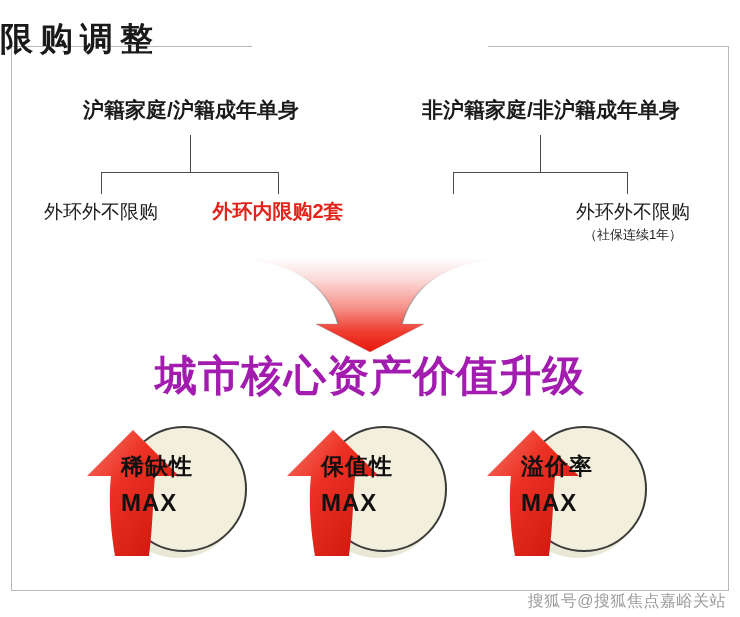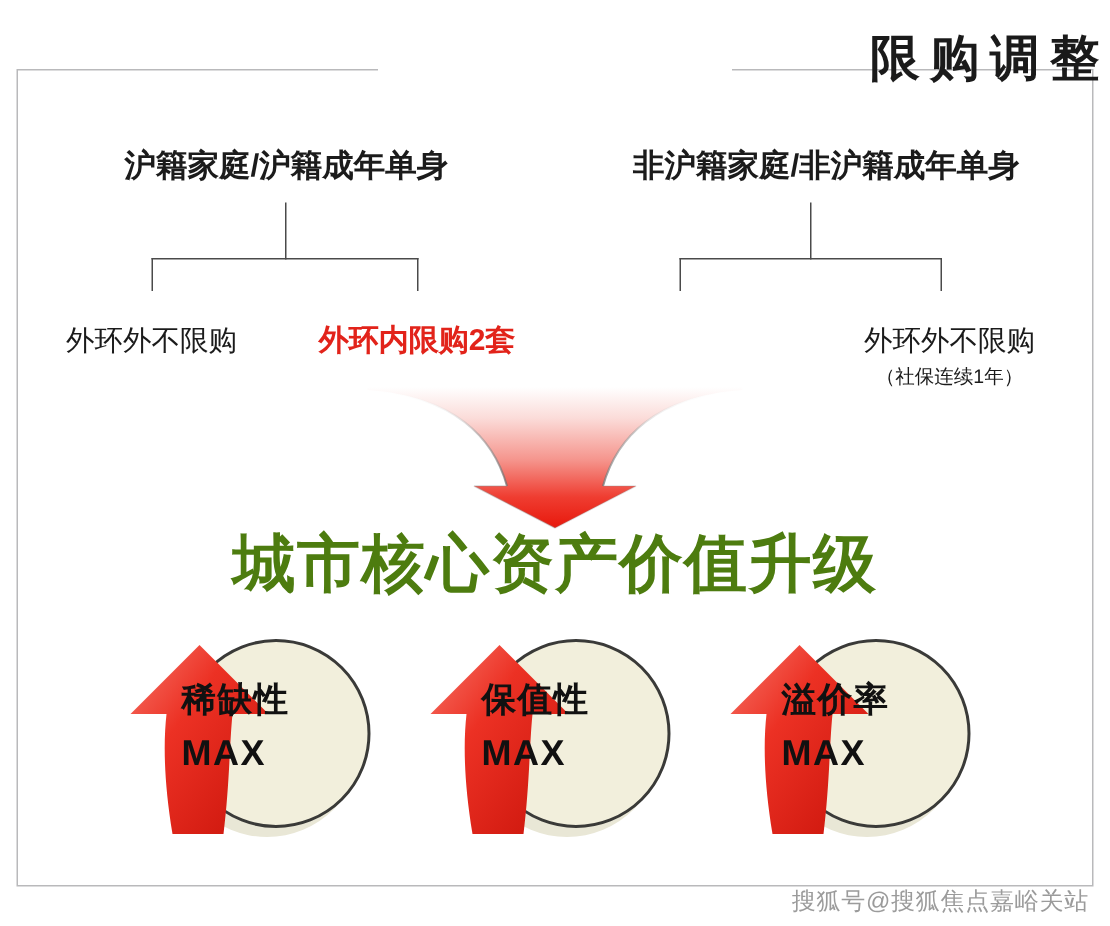--- a/index.html
+++ b/index.html
@@ -37,21 +37,21 @@
     height: 24px;
     background: #ffffff;
   }
 
   
   .main-title {
     position: absolute;
     left: 0;
     top: 17px;
     width: 740px;
-    text-align: right;
+    text-align: left;
     font-size: 33px;
     font-weight: bold;
     letter-spacing: 7px;
     color: #1a1a1a;
     line-height: 44px;
     white-space: nowrap;
   }
 
   
   .group-head {
@@ -79,21 +79,20 @@
   .leaf {
     position: absolute;
     text-align: center;
     white-space: nowrap;
   }
   .leaf .lab {
     font-size: 19px;
     line-height: 26px;
     color: #1b1b1b;
     font-weight: normal;
-    margin-top: 16px;
   }
   .leaf.red .lab {
     color: #e2231a;
     font-weight: bold;
     font-size: 20px;
   }
   .leaf .note {
     font-size: 13px;
     line-height: 20px;
     color: #1b1b1b;
@@ -110,21 +109,21 @@
 
   
   .headline {
     position: absolute;
     left: 0;
     top: 349px;
     width: 740px;
     text-align: center;
     font-size: 42px;
     font-weight: bold;
-    color: #4d7c0f;
+    color: #a21caf;
     letter-spacing: 1px;
     line-height: 54px;
     white-space: nowrap;
   }
 
   
   .badge {
     position: absolute;
     top: 424px;
     width: 200px;

